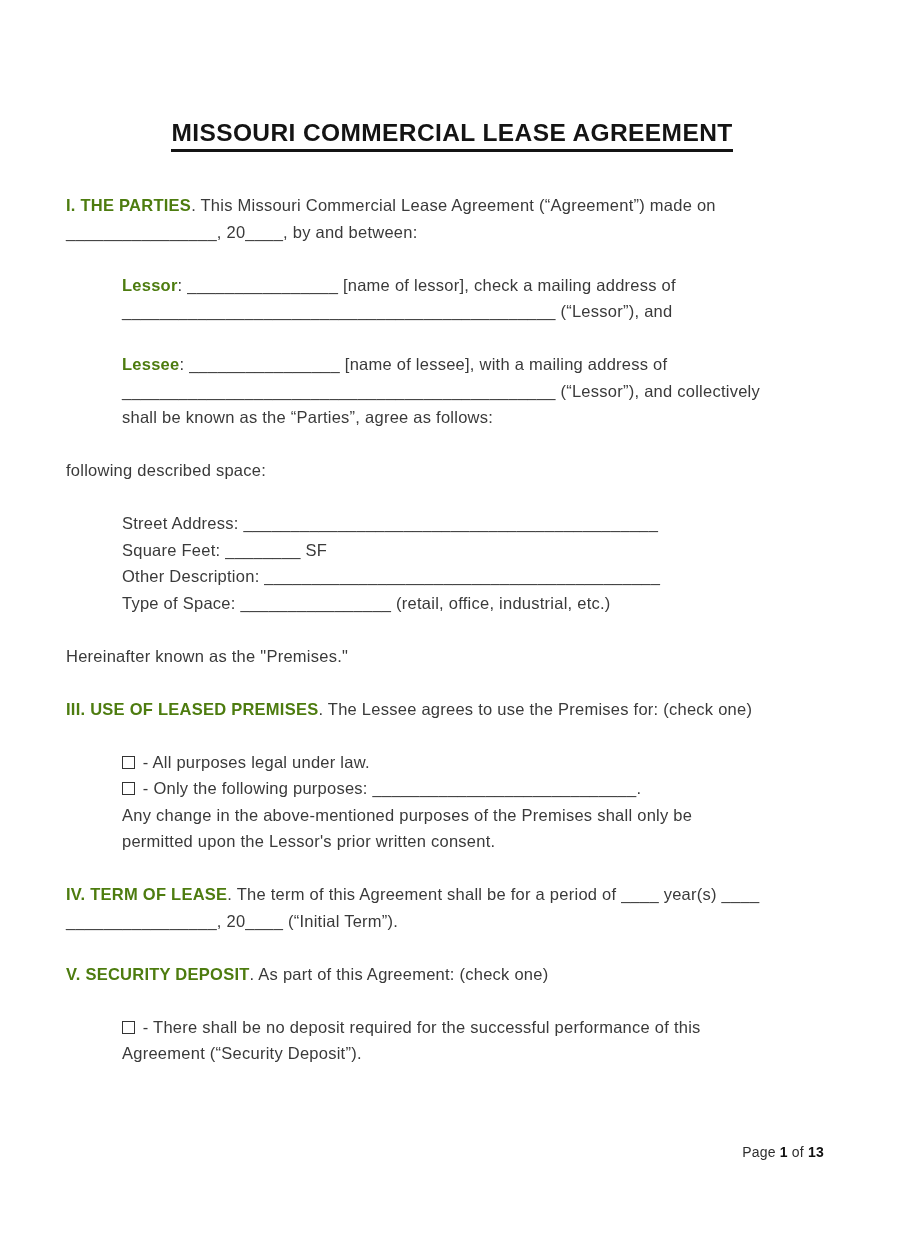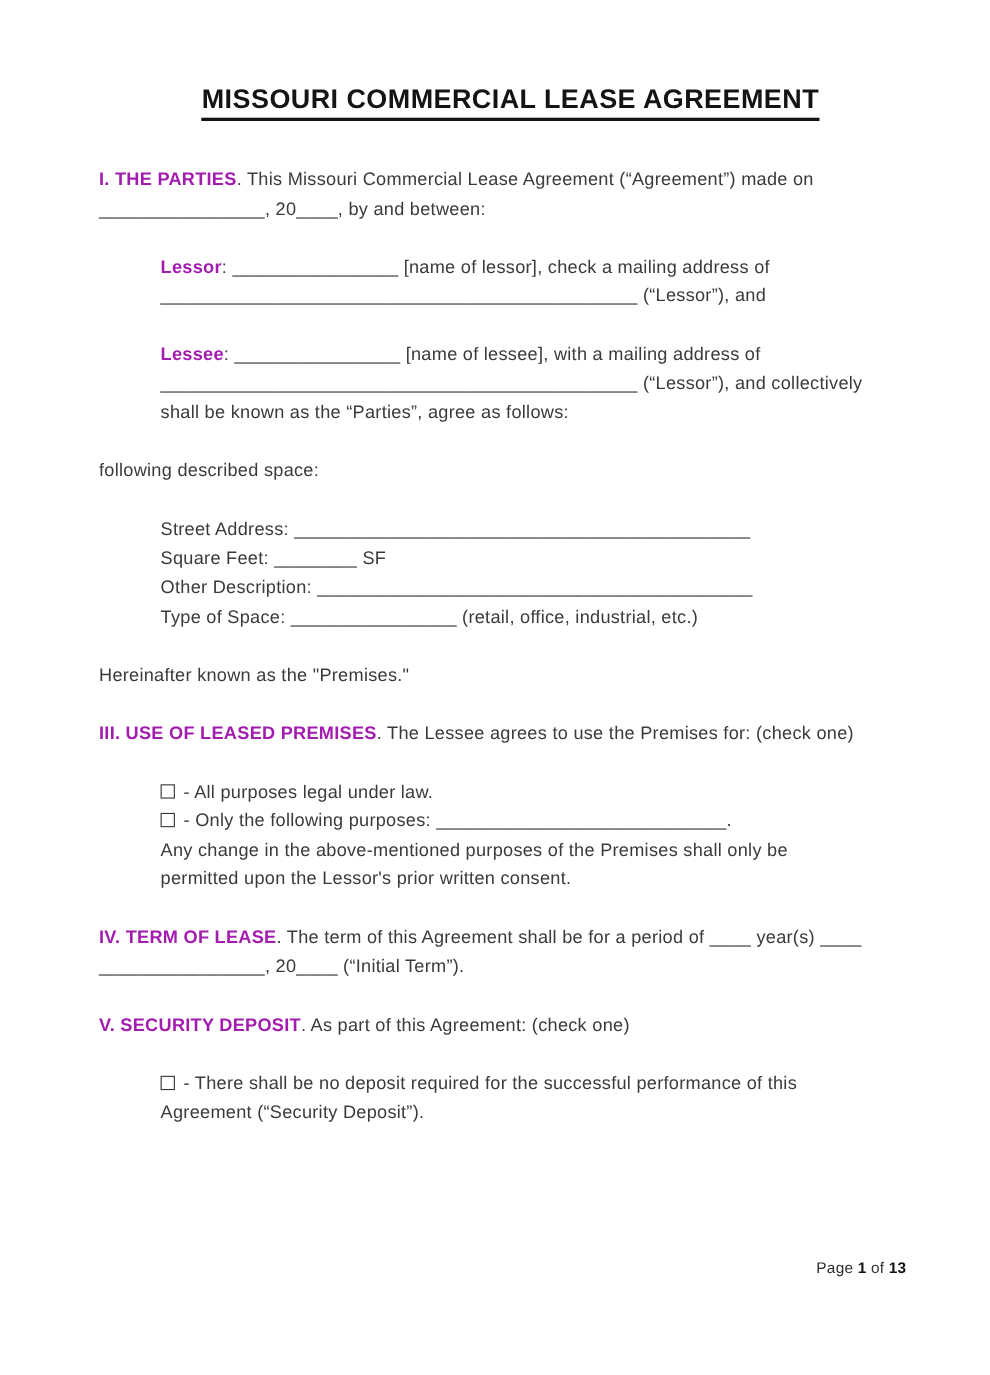--- a/index.html
+++ b/index.html
@@ -10,22 +10,21 @@
   .page {
     position: relative;
     width: 900px;
     height: 1250px;
     background: #ffffff;
     overflow: hidden;
     font-family: "Liberation Sans", "DejaVu Sans", sans-serif;
     color: #3a3a3a;
   }
   .content {
-    padding: 69px 62px 0 66px;
-    margin-left: 24px;
+    padding: 112px 62px 0 66px;
   }
   .doc-title {
     text-align: center;
     margin: 0 0 40px 0;
   }
   .doc-title .title-text {
     display: inline-block;
     font-size: 24.5px;
     font-weight: bold;
     color: #141414;
@@ -41,21 +40,21 @@
     margin-left: 56px;
   }
   .line {
     white-space: pre;
     font-size: 16.5px;
     line-height: 26.5px;
     letter-spacing: 0.25px;
   }
   .bold {
     font-weight: bold;
-    color: #a21caf;
+    color: #4d7c0f;
   }
   .checkbox {
     display: inline-block;
     width: 11px;
     height: 11px;
     border: 1.6px solid #333333;
     background: #ffffff;
     margin-right: 3px;
     vertical-align: -1px;
     box-sizing: content-box;

